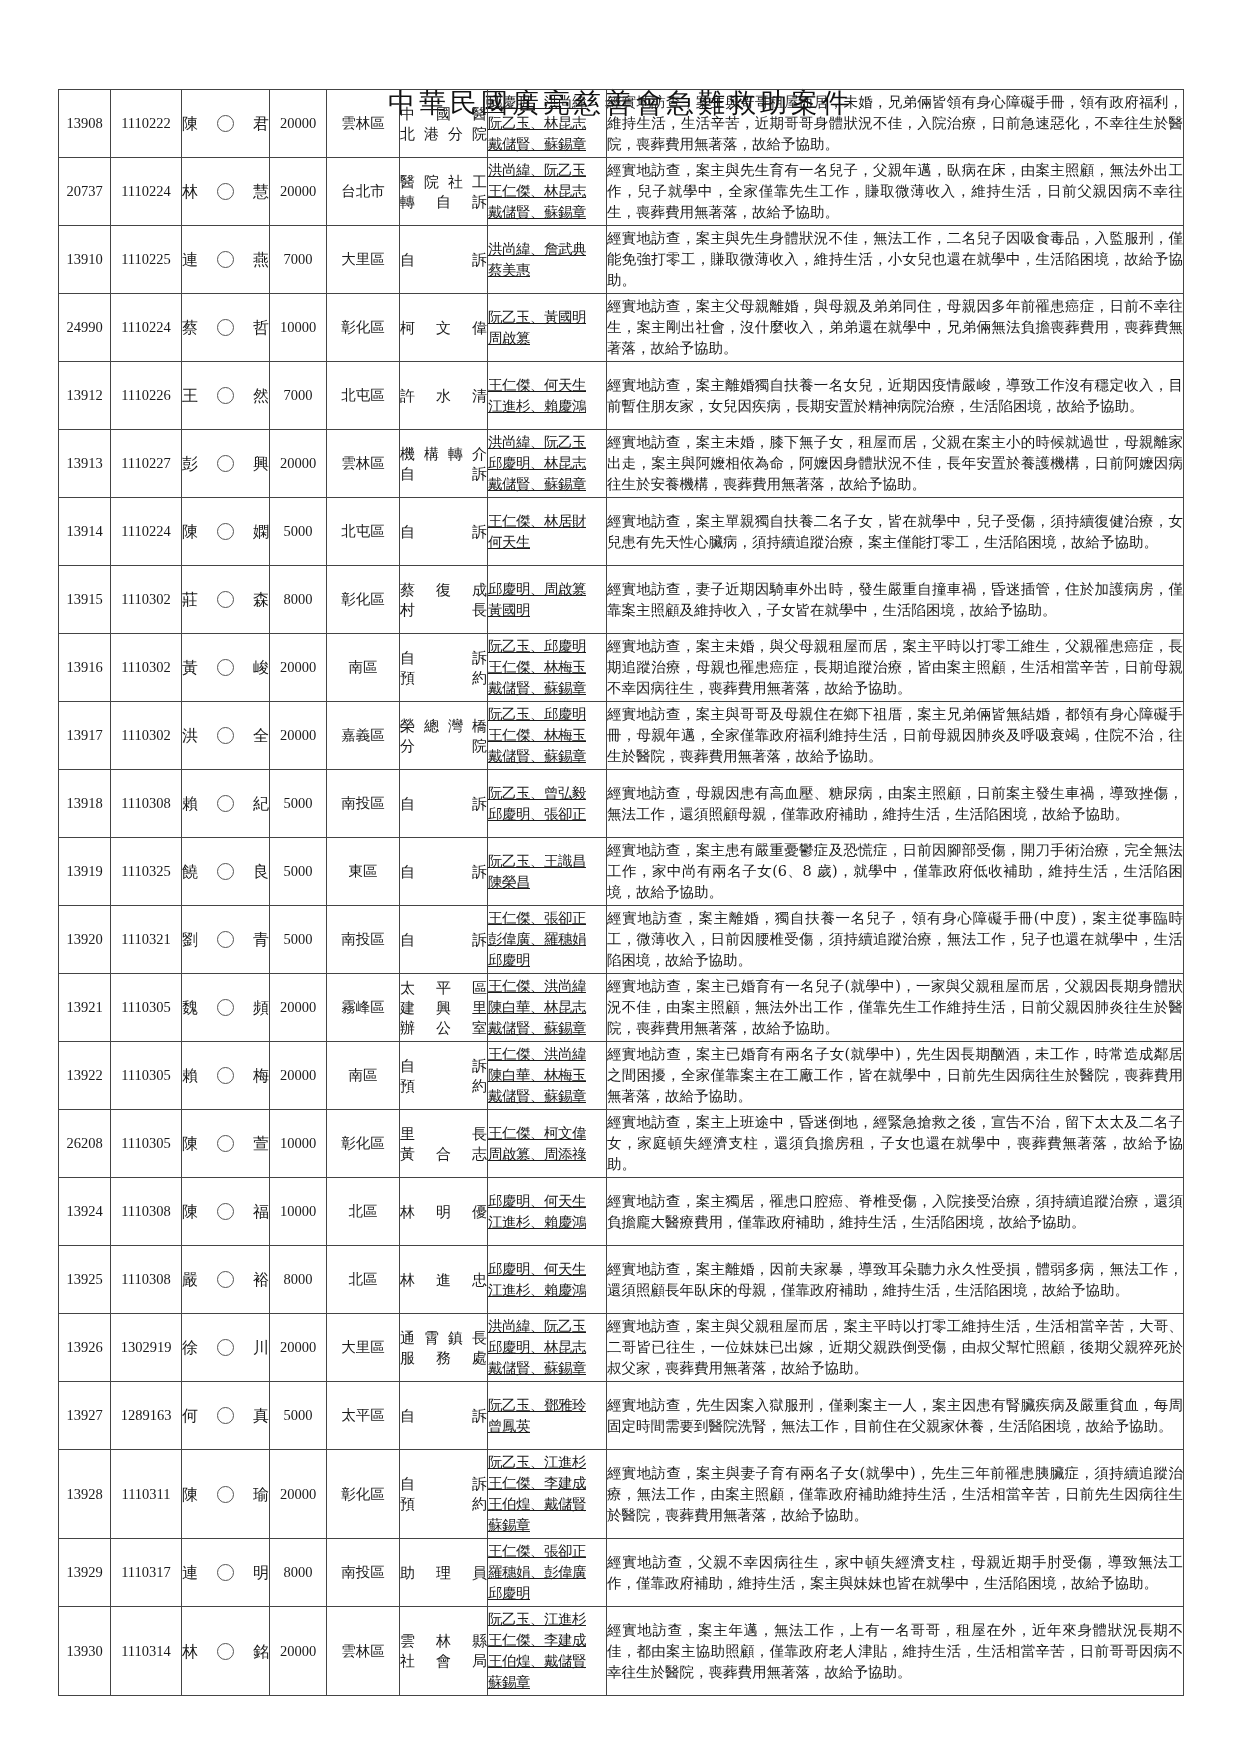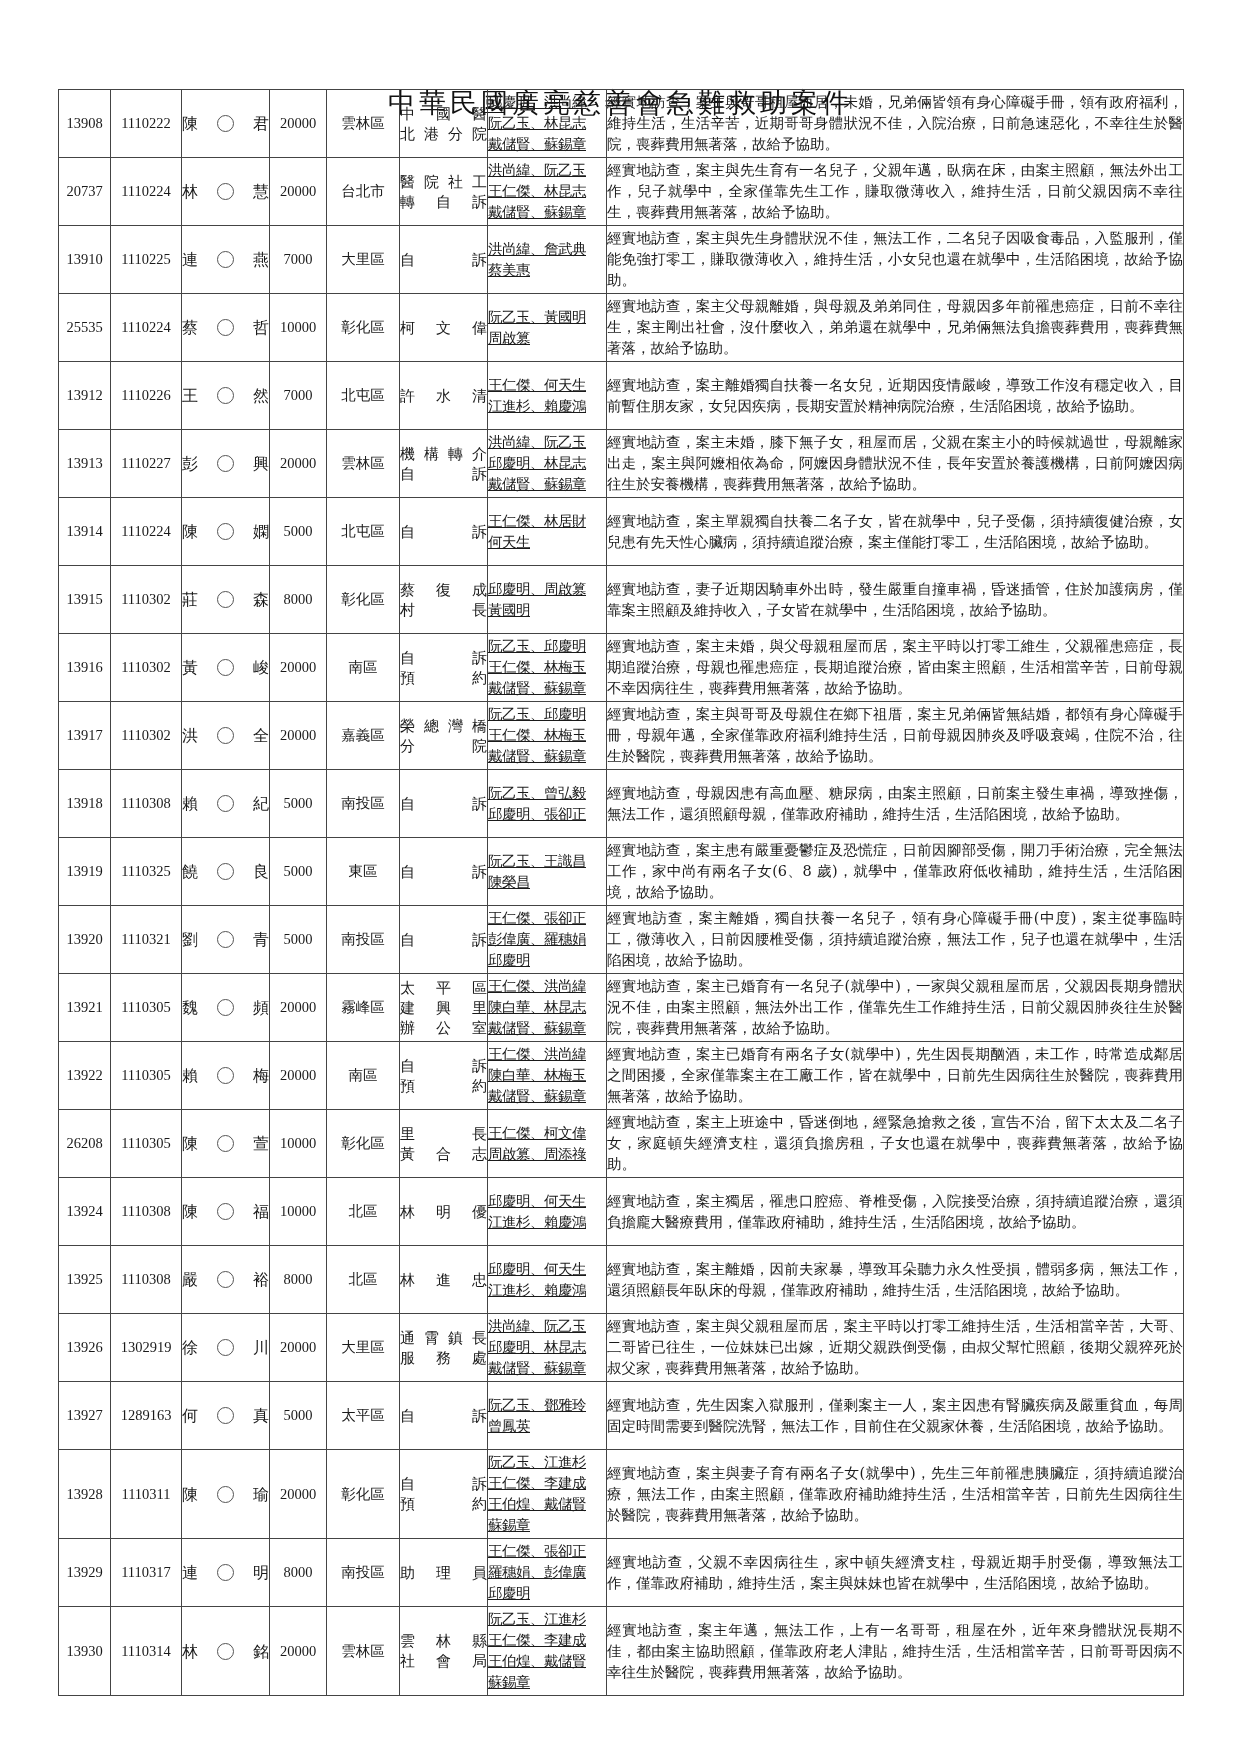--- a/index.html
+++ b/index.html
@@ -120,21 +120,21 @@
             <span>訴</span>
           </div>
         </td>
     <td class="c-vis">
           <div>洪尚緯、詹武典</div>
           <div>蔡美惠</div>
         </td>
     <td class="c-desc">經實地訪查，案主與先生身體狀況不佳，無法工作，二名兒子因吸食毒品，入監服刑，僅能免強打零工，賺取微薄收入，維持生活，小女兒也還在就學中，生活陷困境，故給予協助。</td>
   </tr>
       <tr style="height: 68px;">
-    <td class="c-id">25535</td>
+    <td class="c-id">24990</td>
     <td class="c-date">1110224</td>
     <td class="c-name">
           <div class="name-wrap">
             <span>蔡</span>
             <span class="circ"></span>
             <span>哲</span>
           </div>
         </td>
     <td class="c-amt">10000</td>
     <td class="c-area">彰化區</td>

